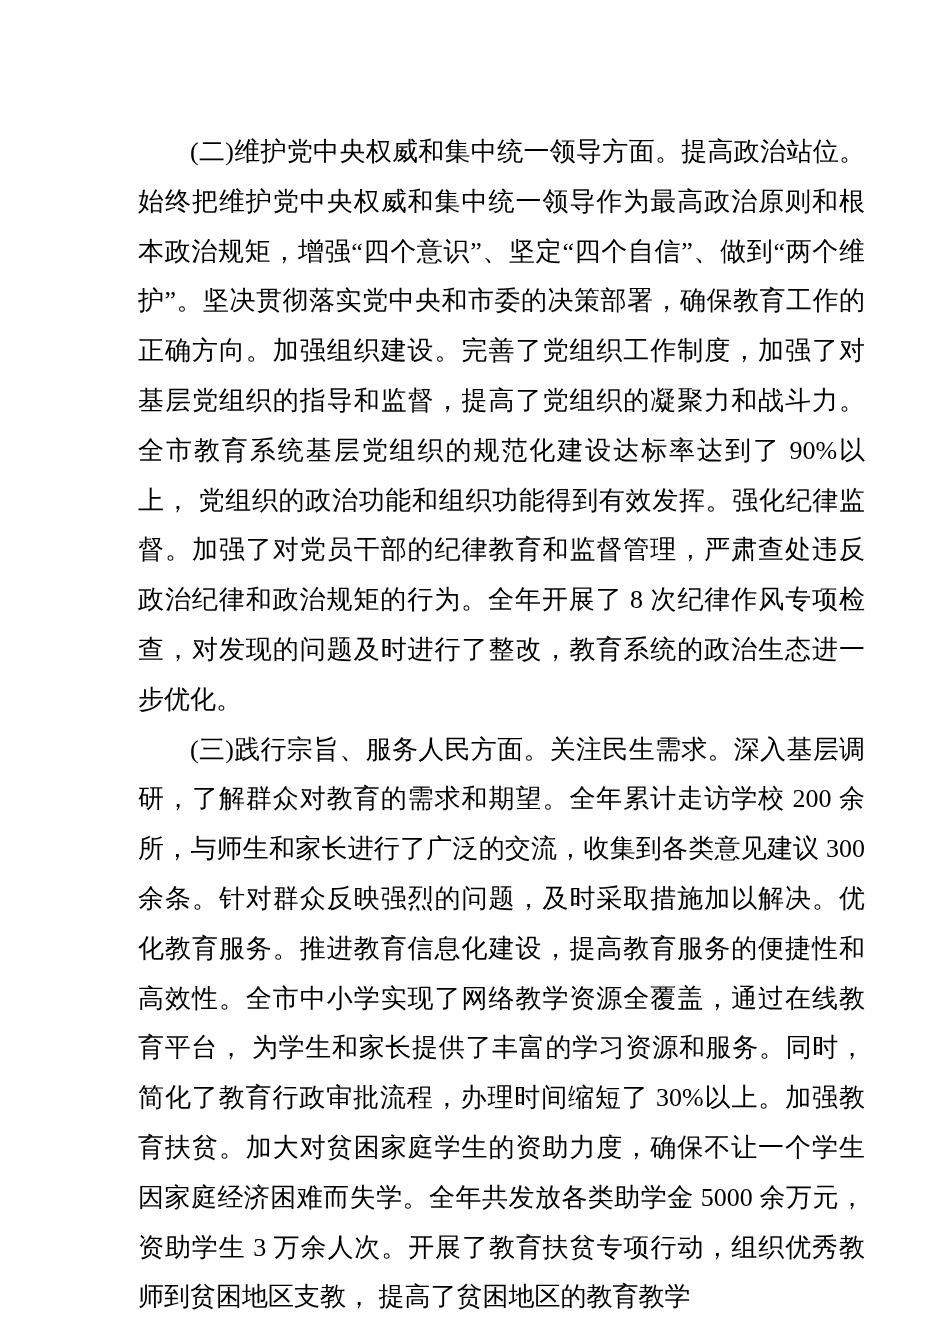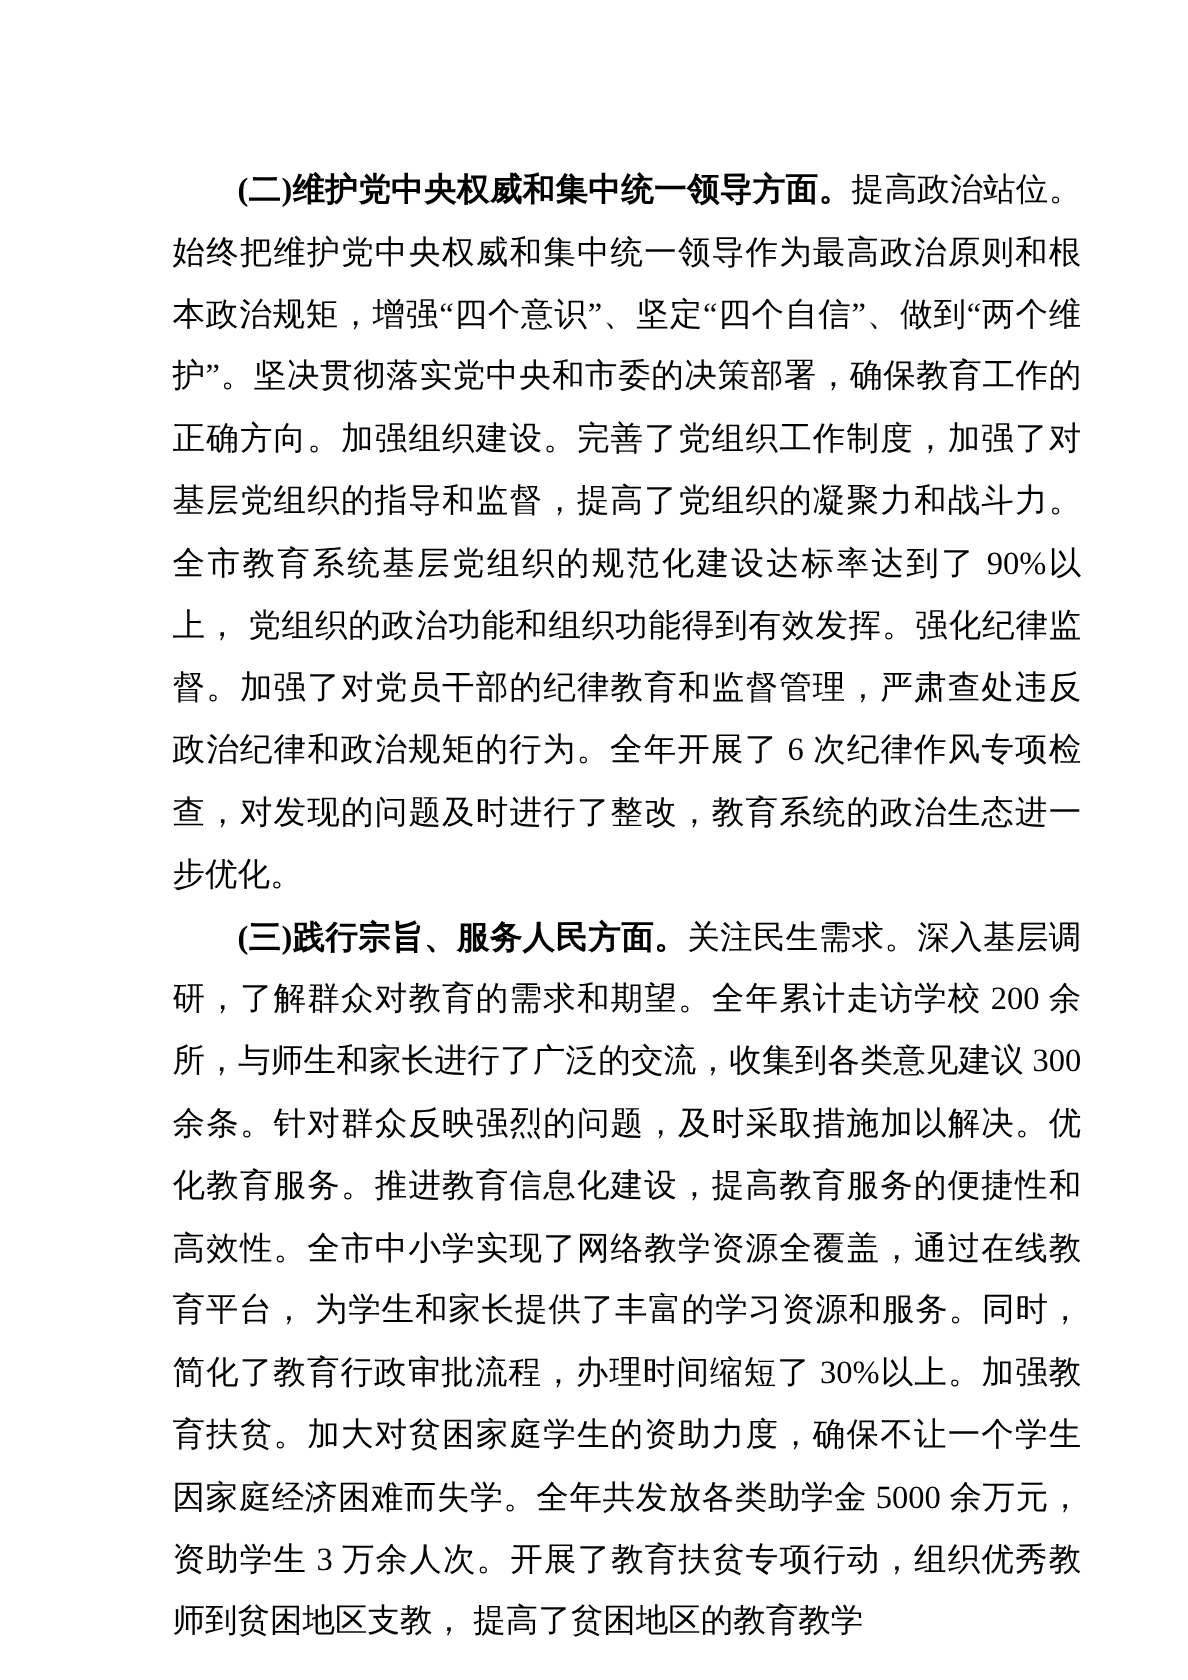--- a/index.html
+++ b/index.html
@@ -30,24 +30,24 @@
   }
   .para {
     margin: 0;
     padding: 0;
     text-indent: 2em;
   }
   .run {
     font-weight: 400;
   }
   .run-bold {
-    font-weight: 700;
+    font-weight: 400;
   }
 </style>
 </head>
 <body>
 
 <div class="page">
   <div class="doc-body" id="doc-body">
-      <p class="para"><span class="run run-bold">(二)维护党中央权威和集中统一领导方面。</span><span class="run">提高政治站位。 始终把维护党中央权威和集中统一领导作为最高政治原则和根本政治规矩，增强“四个意识”、坚定“四个自信”、做到“两个维护”。坚决贯彻落实党中央和市委的决策部署，确保教育工作的正确方向。加强组织建设。完善了党组织工作制度，加强了对基层党组织的指导和监督，提高了党组织的凝聚力和战斗力。全市教育系统基层党组织的规范化建设达标率达到了 90%以上， 党组织的政治功能和组织功能得到有效发挥。强化纪律监督。加强了对党员干部的纪律教育和监督管理，严肃查处违反政治纪律和政治规矩的行为。全年开展了 6 次纪律作风专项检查，对发现的问题及时进行了整改，教育系统的政治生态进一步优化。</span></p>
+      <p class="para"><span class="run run-bold">(二)维护党中央权威和集中统一领导方面。</span><span class="run">提高政治站位。 始终把维护党中央权威和集中统一领导作为最高政治原则和根本政治规矩，增强“四个意识”、坚定“四个自信”、做到“两个维护”。坚决贯彻落实党中央和市委的决策部署，确保教育工作的正确方向。加强组织建设。完善了党组织工作制度，加强了对基层党组织的指导和监督，提高了党组织的凝聚力和战斗力。全市教育系统基层党组织的规范化建设达标率达到了 90%以上， 党组织的政治功能和组织功能得到有效发挥。强化纪律监督。加强了对党员干部的纪律教育和监督管理，严肃查处违反政治纪律和政治规矩的行为。全年开展了 8 次纪律作风专项检查，对发现的问题及时进行了整改，教育系统的政治生态进一步优化。</span></p>
       <p class="para"><span class="run run-bold">(三)践行宗旨、服务人民方面。</span><span class="run">关注民生需求。深入基层调研，了解群众对教育的需求和期望。全年累计走访学校 200 余所，与师生和家长进行了广泛的交流，收集到各类意见建议 300 余条。针对群众反映强烈的问题，及时采取措施加以解决。优化教育服务。推进教育信息化建设，提高教育服务的便捷性和高效性。全市中小学实现了网络教学资源全覆盖，通过在线教育平台， 为学生和家长提供了丰富的学习资源和服务。同时，简化了教育行政审批流程，办理时间缩短了 30%以上。加强教育扶贫。加大对贫困家庭学生的资助力度，确保不让一个学生因家庭经济困难而失学。全年共发放各类助学金 5000 余万元，资助学生 3 万余人次。开展了教育扶贫专项行动，组织优秀教师到贫困地区支教， 提高了贫困地区的教育教学</span></p>
     </div>
 </div>
 
 </body></html>

